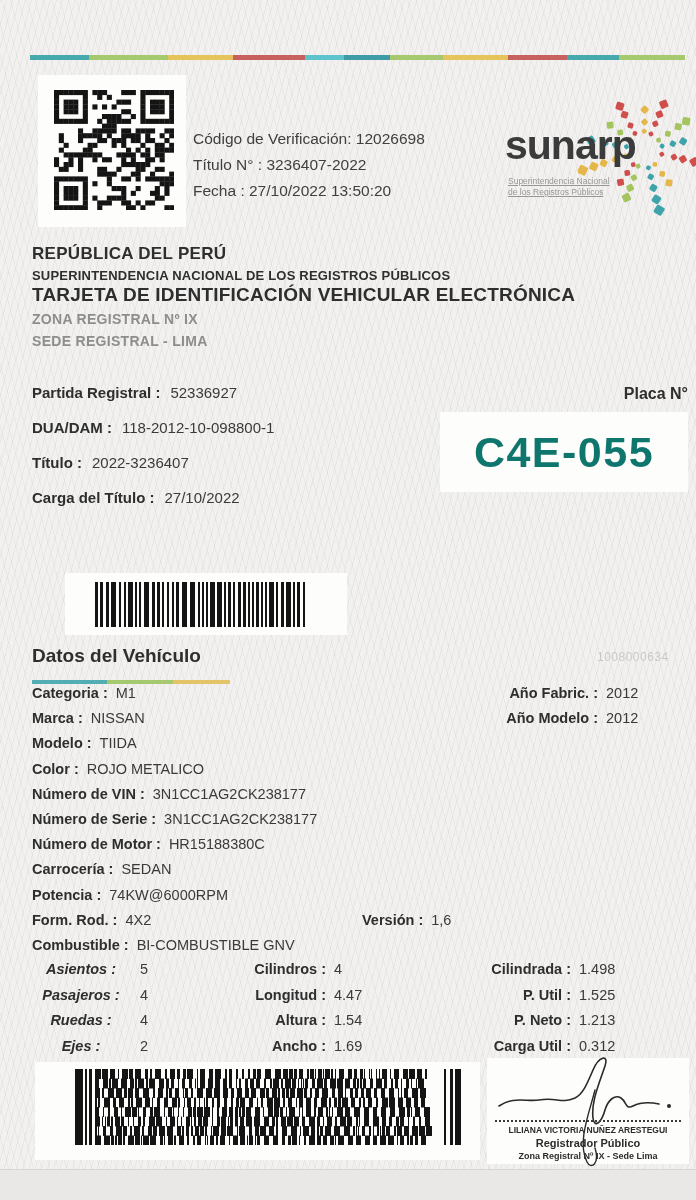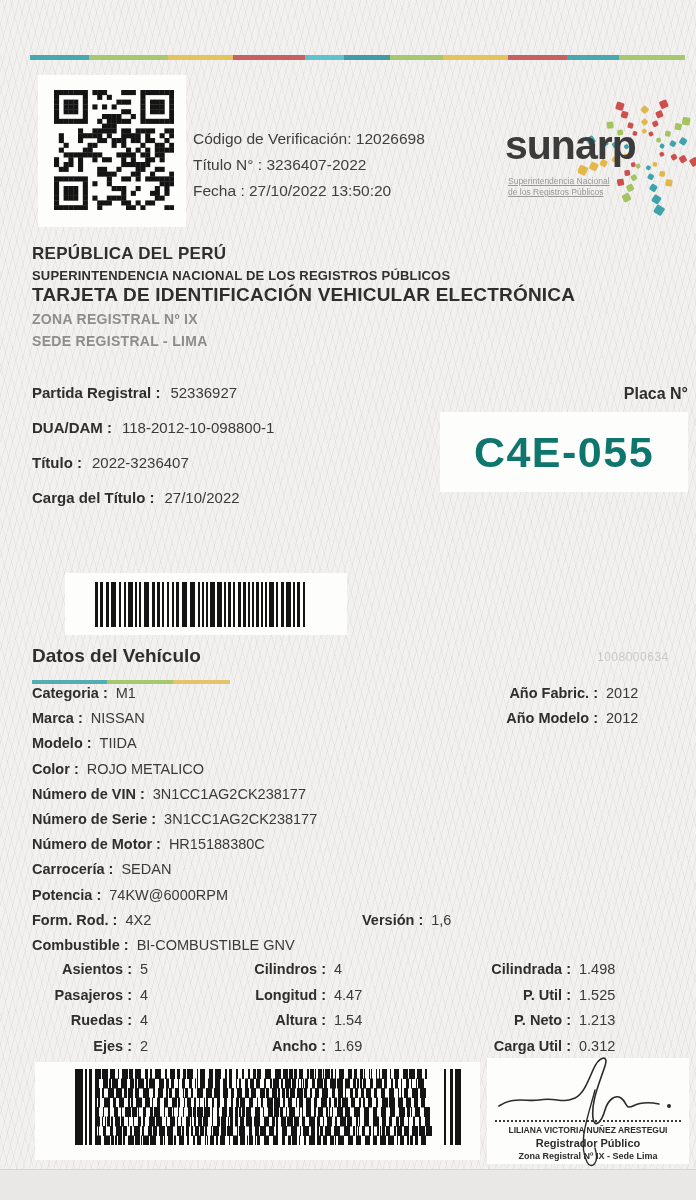--- a/index.html
+++ b/index.html
@@ -42,21 +42,21 @@
   .vfields .fvalue{margin-left:8px;color:#3a3a3a;}
   .rfields{position:absolute;left:450px;top:681px;width:240px;line-height:25.2px;font-size:14.5px;}
   .rfields .frow{display:flex;}
   .rfields .flabel{width:148px;text-align:right;}
   .rfields .fvalue{margin-left:8px;color:#3a3a3a;}
   .vrow1{position:absolute;left:362px;top:908px;line-height:25.2px;font-size:14.5px;}
   .vrow1 .fvalue{margin-left:8px;color:#3a3a3a;}
   .specs{position:absolute;top:957px;line-height:25.5px;font-size:14.5px;}
   .specs .frow{display:flex;}
   .specs .fvalue{margin-left:8px;color:#3a3a3a;}
-  .specs.c1{left:30px;}  .specs.c1 .flabel{width:102px;text-align:right;}
+  .specs.c1{left:30px;}  .specs.c1 .flabel{width:102px;text-align:center;font-style:italic;}
   .specs.c2{left:220px;} .specs.c2 .flabel{width:106px;text-align:right;}
   .specs.c3{left:450px;} .specs.c3 .flabel{width:121px;text-align:right;}
   .pdf-box{left:35px;top:1062px;width:445px;height:98px;}
   .pdf417{position:absolute;left:40px;top:7px;}
   .sig-box{left:487px;top:1058px;width:202px;height:106px;}
   .sig-svg{position:absolute;left:0;top:-10px;}
   .sig-dots{position:absolute;left:8px;right:8px;top:62px;border-top:2px dotted #3a3a3a;}
   .sig-name{position:absolute;left:0;top:67px;width:100%;text-align:center;font-size:8.5px;font-weight:bold;color:#2c2c2c;}
   .sig-role{position:absolute;left:0;top:79px;width:100%;text-align:center;font-size:11px;font-weight:600;color:#2c2c2c;}
   .sig-zone{position:absolute;left:0;top:93px;width:100%;text-align:center;font-size:9px;font-weight:600;color:#2c2c2c;}

